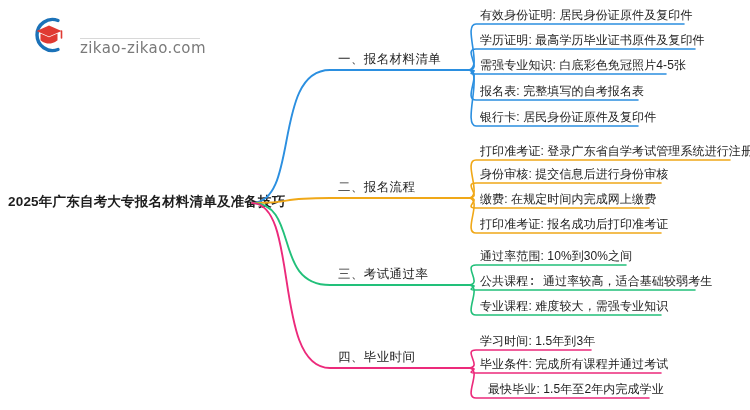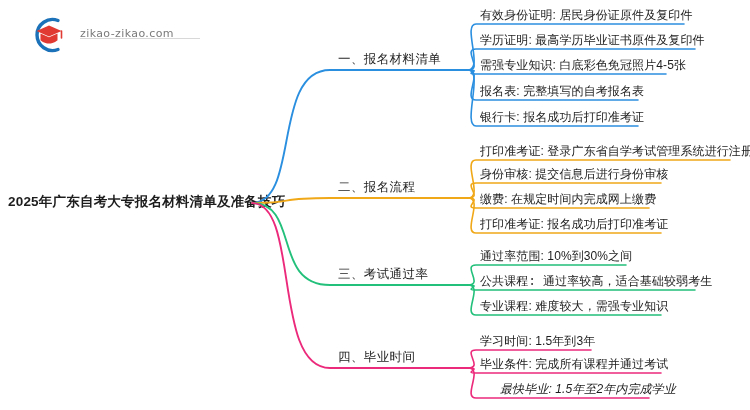--- a/index.html
+++ b/index.html
@@ -8,21 +8,21 @@
     font-family:"Liberation Sans","DejaVu Sans",sans-serif;
   }
   #mindmap{position:absolute;left:0;top:0;width:750px;height:410px;}
   svg.edges{position:absolute;left:0;top:0;width:750px;height:410px;pointer-events:none;}
 
   
   .logo{position:absolute;left:28px;top:12px;width:200px;height:46px;}
   .logo .mark{position:absolute;left:0;top:2px;width:42px;height:42px;}
   .logo .brand{position:absolute;left:52px;top:3px;font-size:17px;font-weight:bold;color:#3c3c3c;letter-spacing:1px;white-space:nowrap;}
   .logo .rule{position:absolute;left:52px;top:26px;width:120px;height:1px;background:#d8d8d8;}
-  .logo .domain{position:absolute;left:52px;top:15px;font-size:11px;color:#7a7a7a;letter-spacing:.4px;white-space:nowrap;font-family:"DejaVu Sans",sans-serif;}
+  .logo .domain{position:absolute;left:52px;top:27px;font-size:15px;color:#7a7a7a;letter-spacing:.4px;white-space:nowrap;font-family:"DejaVu Sans",sans-serif;}
 
   
   .root-label{
     position:absolute;left:8px;top:193px;
     font-size:13.5px;font-weight:bold;color:#1d1d1d;white-space:nowrap;letter-spacing:.2px;
   }
 
   
   .branch-label{
     position:absolute;font-size:12.5px;font-weight:normal;color:#1d1d1d;
@@ -79,28 +79,28 @@
       <path d="M 468 368 C 484 368, 462 373, 476 373 L 661 373" fill="none" stroke="#EC2A7B" stroke-width="1.6" stroke-linecap="round"></path>
       <path d="M 468 368 C 484 368, 462 398, 476 398 L 649 398" fill="none" stroke="#EC2A7B" stroke-width="1.6" stroke-linecap="round"></path>
     </svg>
 
   <div id="labels">
       <div class="branch-label" style="left: 338px; top: 51px;">一、报名材料清单</div>
       <div class="leaf" style="left: 480px; top: 7px;">有效身份证明: 居民身份证原件及复印件</div>
       <div class="leaf" style="left: 480px; top: 32px;">学历证明: 最高学历毕业证书原件及复印件</div>
       <div class="leaf" style="left: 480px; top: 57px;">需强专业知识: 白底彩色免冠照片4-5张</div>
       <div class="leaf" style="left: 480px; top: 83px;">报名表: 完整填写的自考报名表</div>
-      <div class="leaf" style="left: 480px; top: 109px;">银行卡: 报名成功后打印准考证</div>
+      <div class="leaf" style="left: 480px; top: 109px;">银行卡: 居民身份证原件及复印件</div>
       <div class="branch-label" style="left: 338px; top: 179px;">二、报名流程</div>
       <div class="leaf" style="left: 480px; top: 143px;">打印准考证: 登录广东省自学考试管理系统进行注册</div>
       <div class="leaf" style="left: 480px; top: 166px;">身份审核: 提交信息后进行身份审核</div>
       <div class="leaf" style="left: 480px; top: 191px;">缴费: 在规定时间内完成网上缴费</div>
       <div class="leaf" style="left: 480px; top: 216px;">打印准考证: 报名成功后打印准考证</div>
       <div class="branch-label" style="left: 338px; top: 266px; text-align: center;">三、考试通过率</div>
       <div class="leaf" style="left: 480px; top: 248px;">通过率范围: 10%到30%之间</div>
       <div class="leaf" style="left: 480px; top: 273px; font-family: Liberation Mono, monospace;">公共课程: 通过率较高，适合基础较弱考生</div>
       <div class="leaf" style="left: 480px; top: 298px;">专业课程: 难度较大，需强专业知识</div>
       <div class="branch-label" style="left: 338px; top: 349px;">四、毕业时间</div>
       <div class="leaf" style="left: 480px; top: 333px;">学习时间: 1.5年到3年</div>
       <div class="leaf" style="left: 480px; top: 356px; text-align: right;">毕业条件: 完成所有课程并通过考试</div>
-      <div class="leaf" style="left: 500px; top: 381px; font-style: italic;">最快毕业: 1.5年至2年内完成学业</div>
+      <div class="leaf" style="left: 488px; top: 381px;">最快毕业: 1.5年至2年内完成学业</div>
     </div>
 </div>
 
 </body></html>

